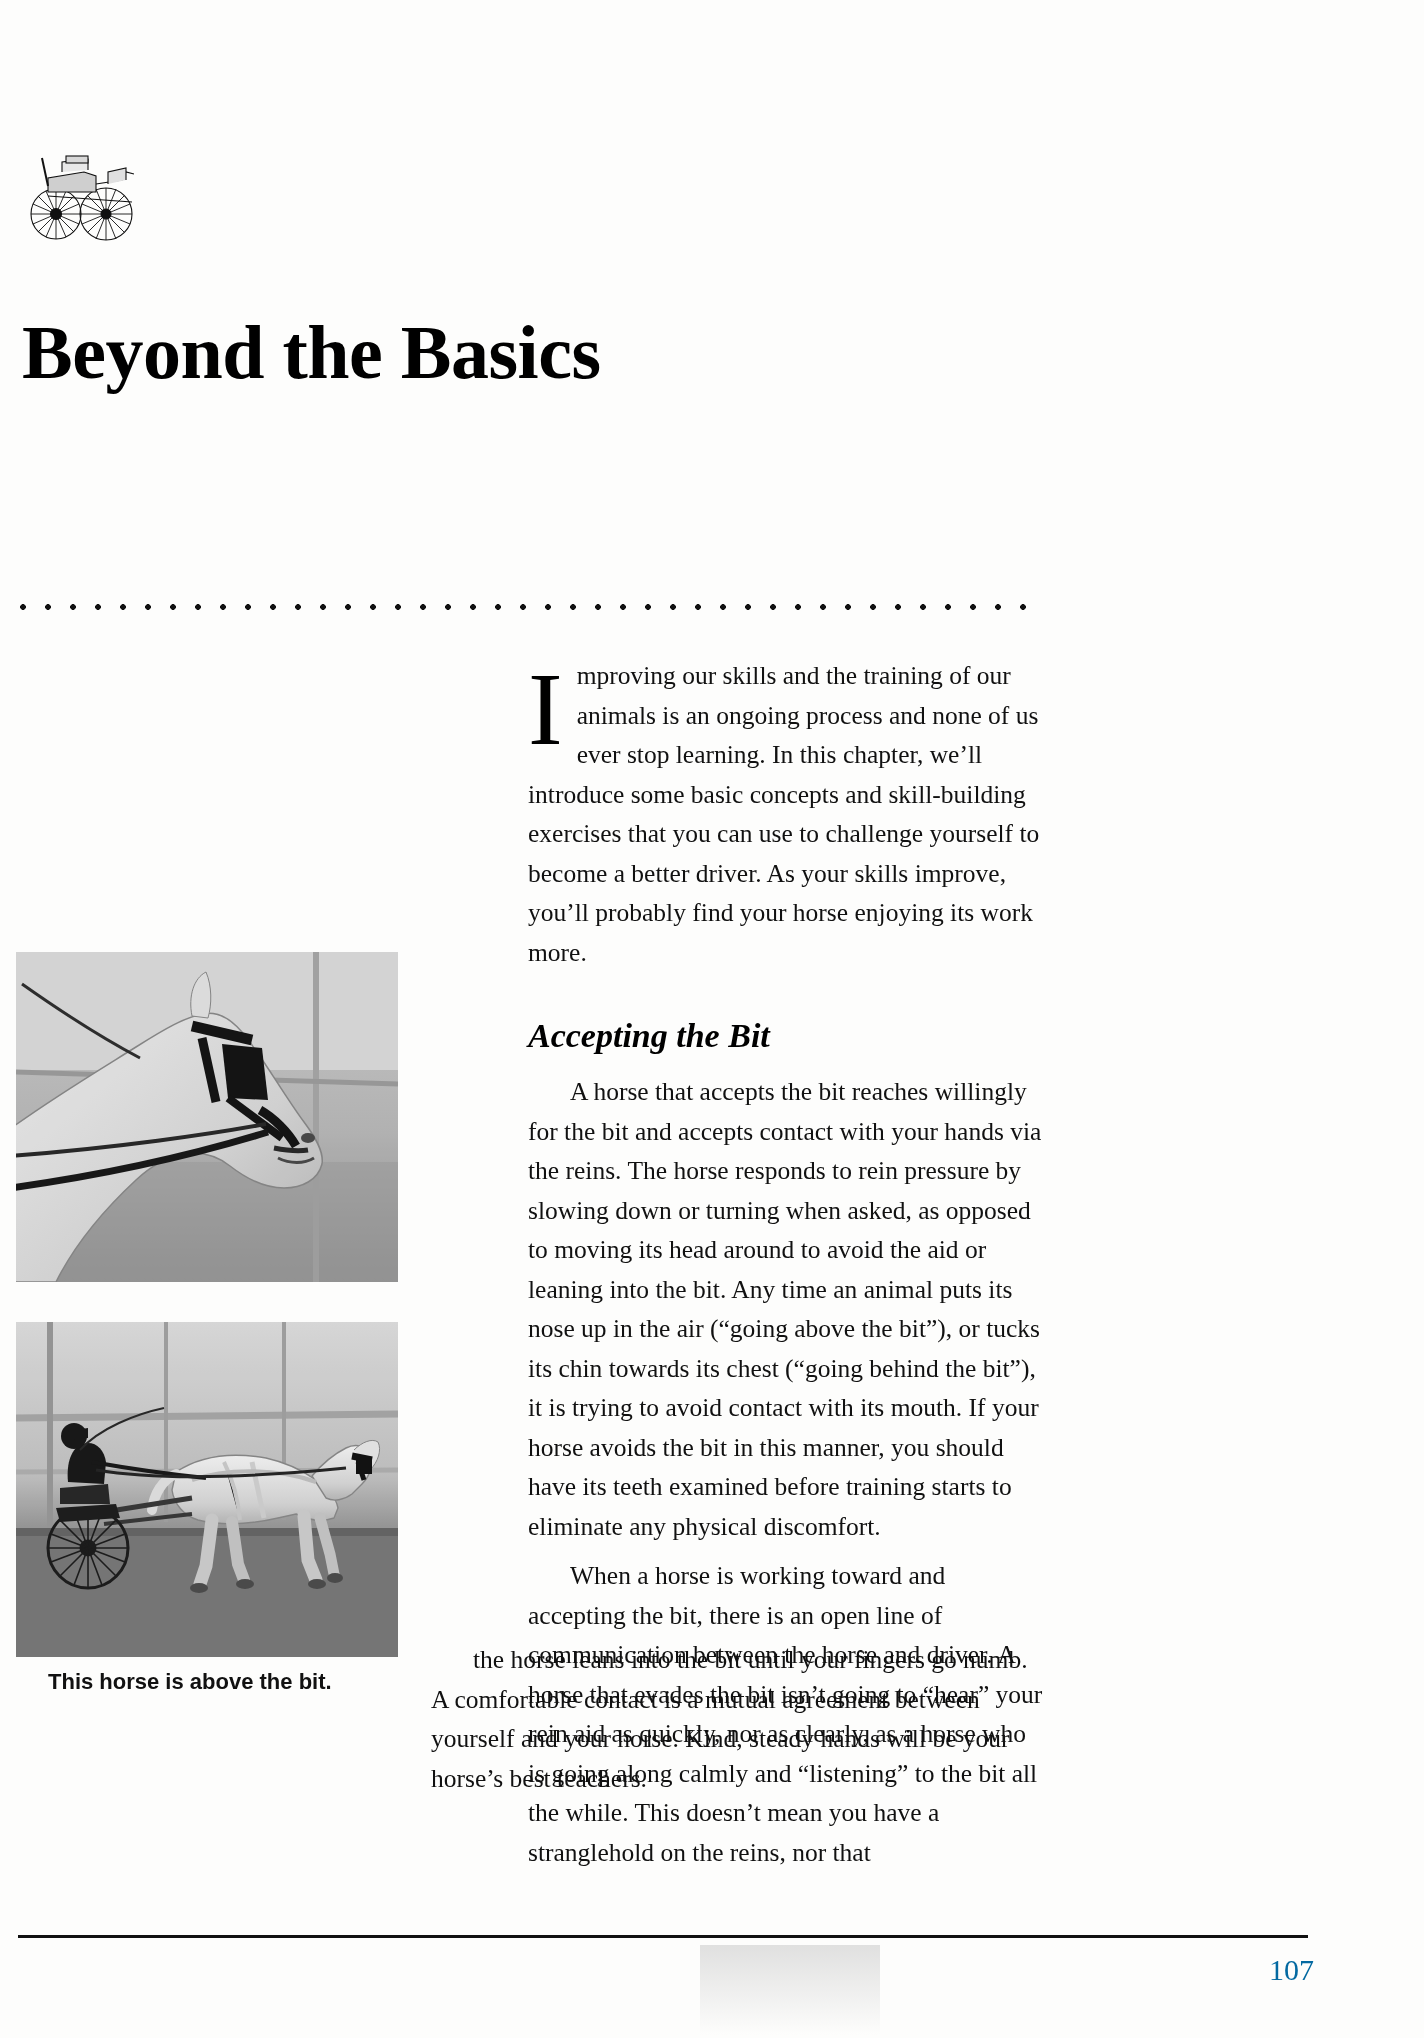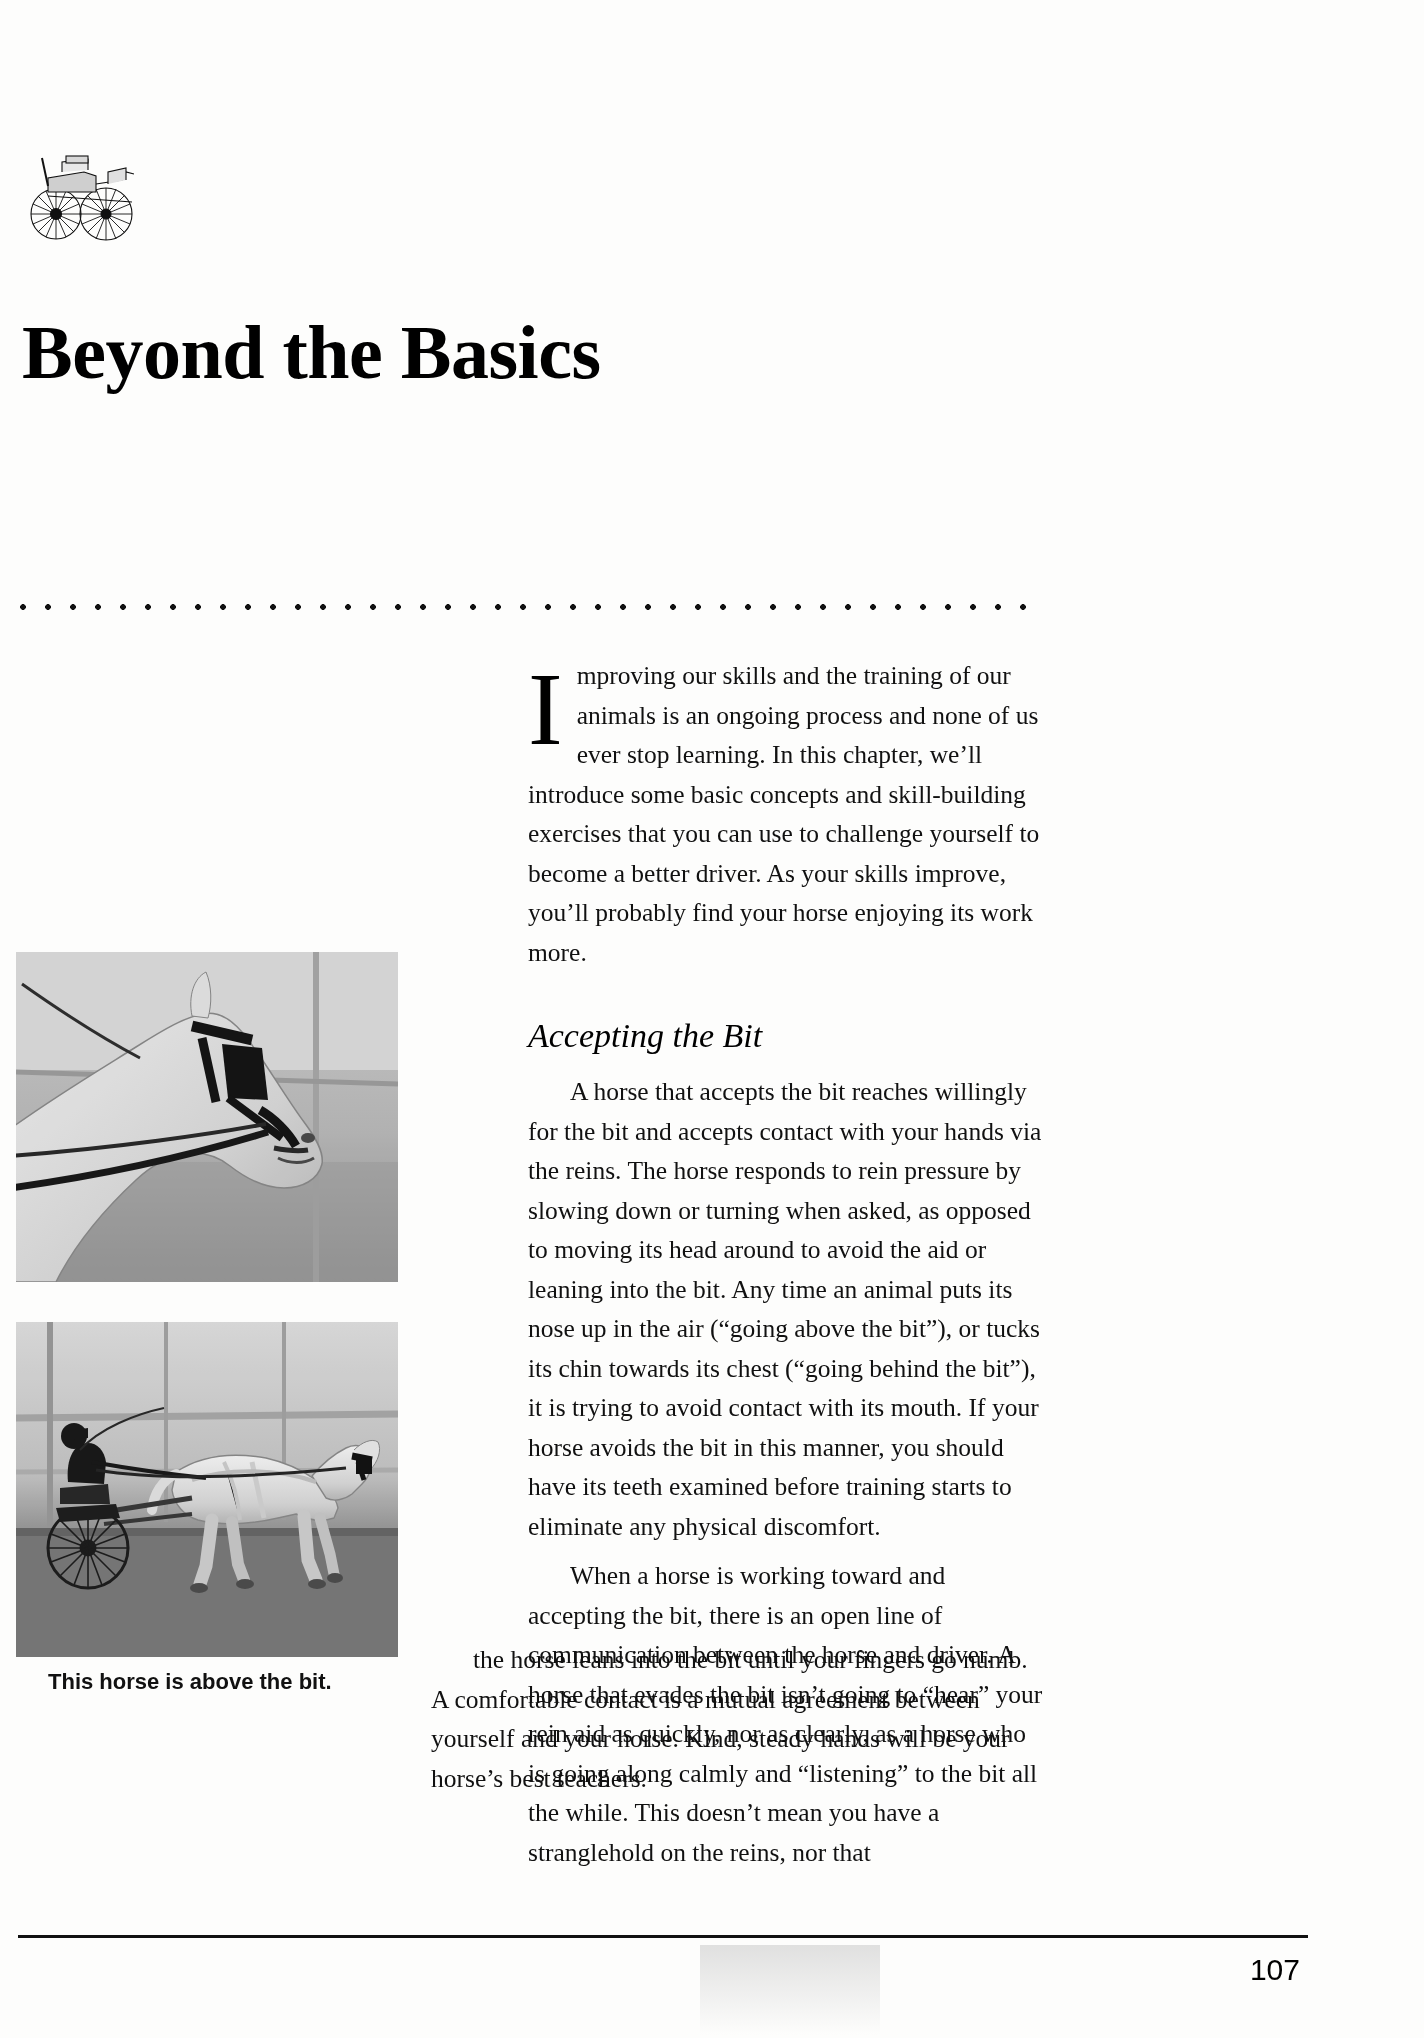--- a/index.html
+++ b/index.html
@@ -106,21 +106,21 @@
     font-size: 104px;
     line-height: 86px;
     padding: 6px 14px 0 0;
     margin-top: 4px;
     color: #000;
   }
 
   .section-heading {
     font-family: "Liberation Serif", serif;
     font-style: italic;
-    font-weight: normal;
+    font-weight: bold;
     font-size: 34px;
     line-height: 40px;
     margin: 44px 0 16px 0;
     color: #000;
   }
   .para {
     margin: 0 0 0 0;
     text-indent: 42px;
   }
   .para + .para {
@@ -173,26 +173,26 @@
   .footer-rule {
     position: absolute;
     left: 18px;
     top: 1935px;
     width: 1290px;
     height: 3px;
     background: #111;
   }
   .page-number {
     position: absolute;
-    right: 124px;
+    right: 110px;
     top: 1952px;
-    font-family: Liberation Sans, sans-serif;
+    font-family: Liberation Serif, serif;
     font-size: 30px;
     line-height: 36px;
-    color: #000000;
+    color: #0369a1;
   }
   .footer-smudge {
     position: absolute;
     left: 700px;
     top: 1945px;
     width: 180px;
     height: 90px;
     background: linear-gradient(180deg, rgba(200,200,200,0.55), rgba(255,255,255,0));
   }
 </style>

